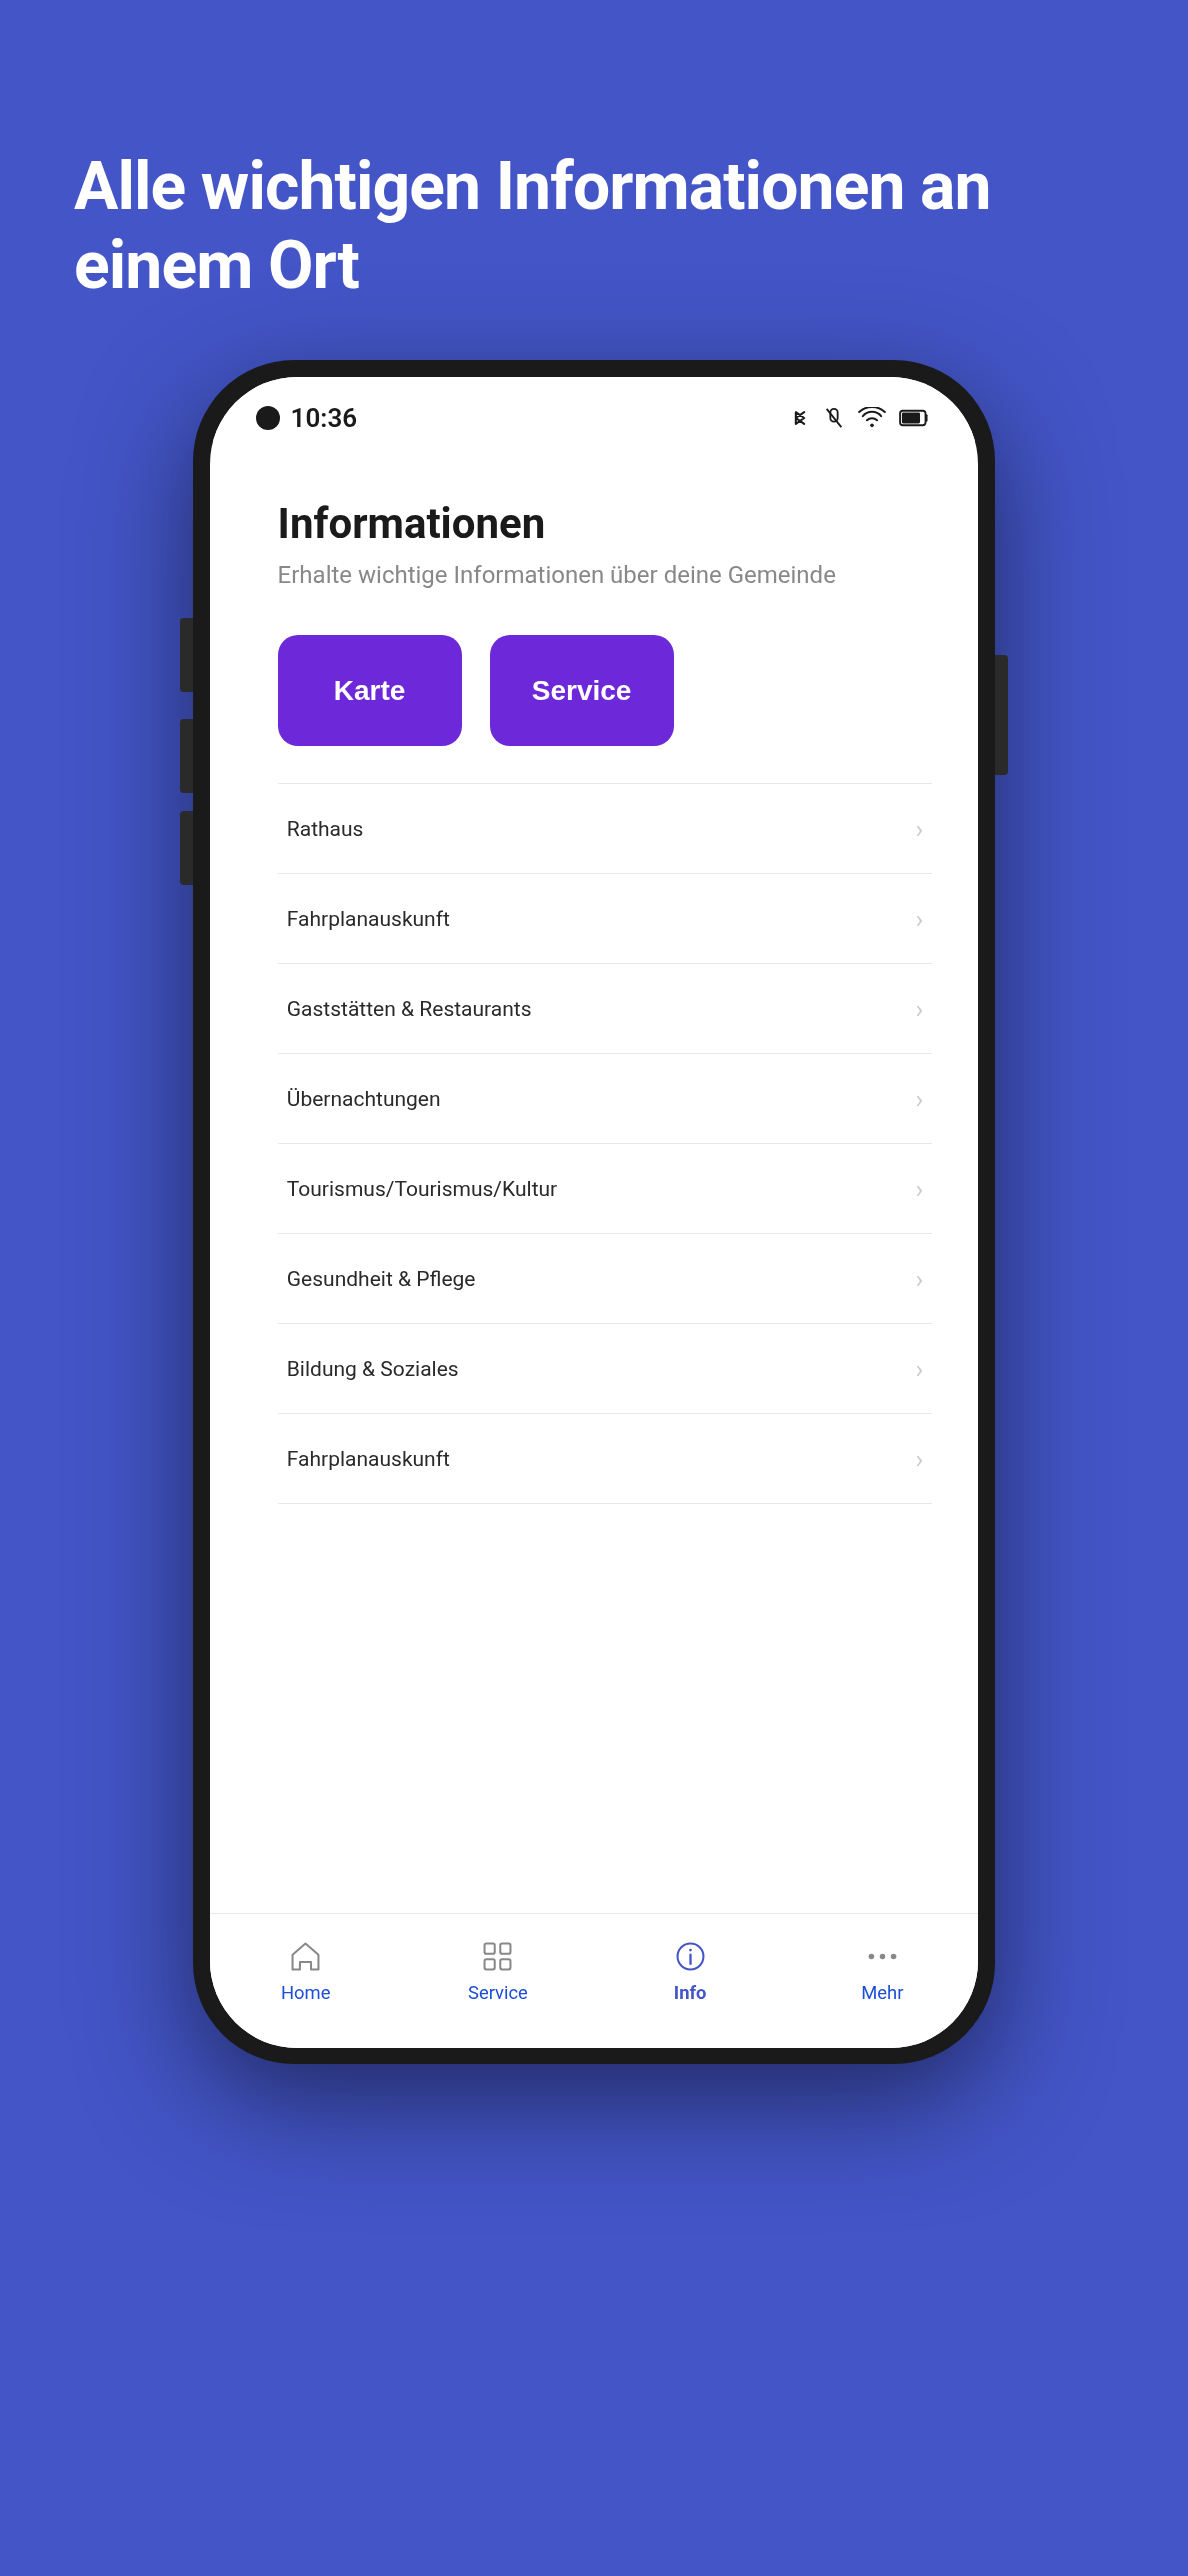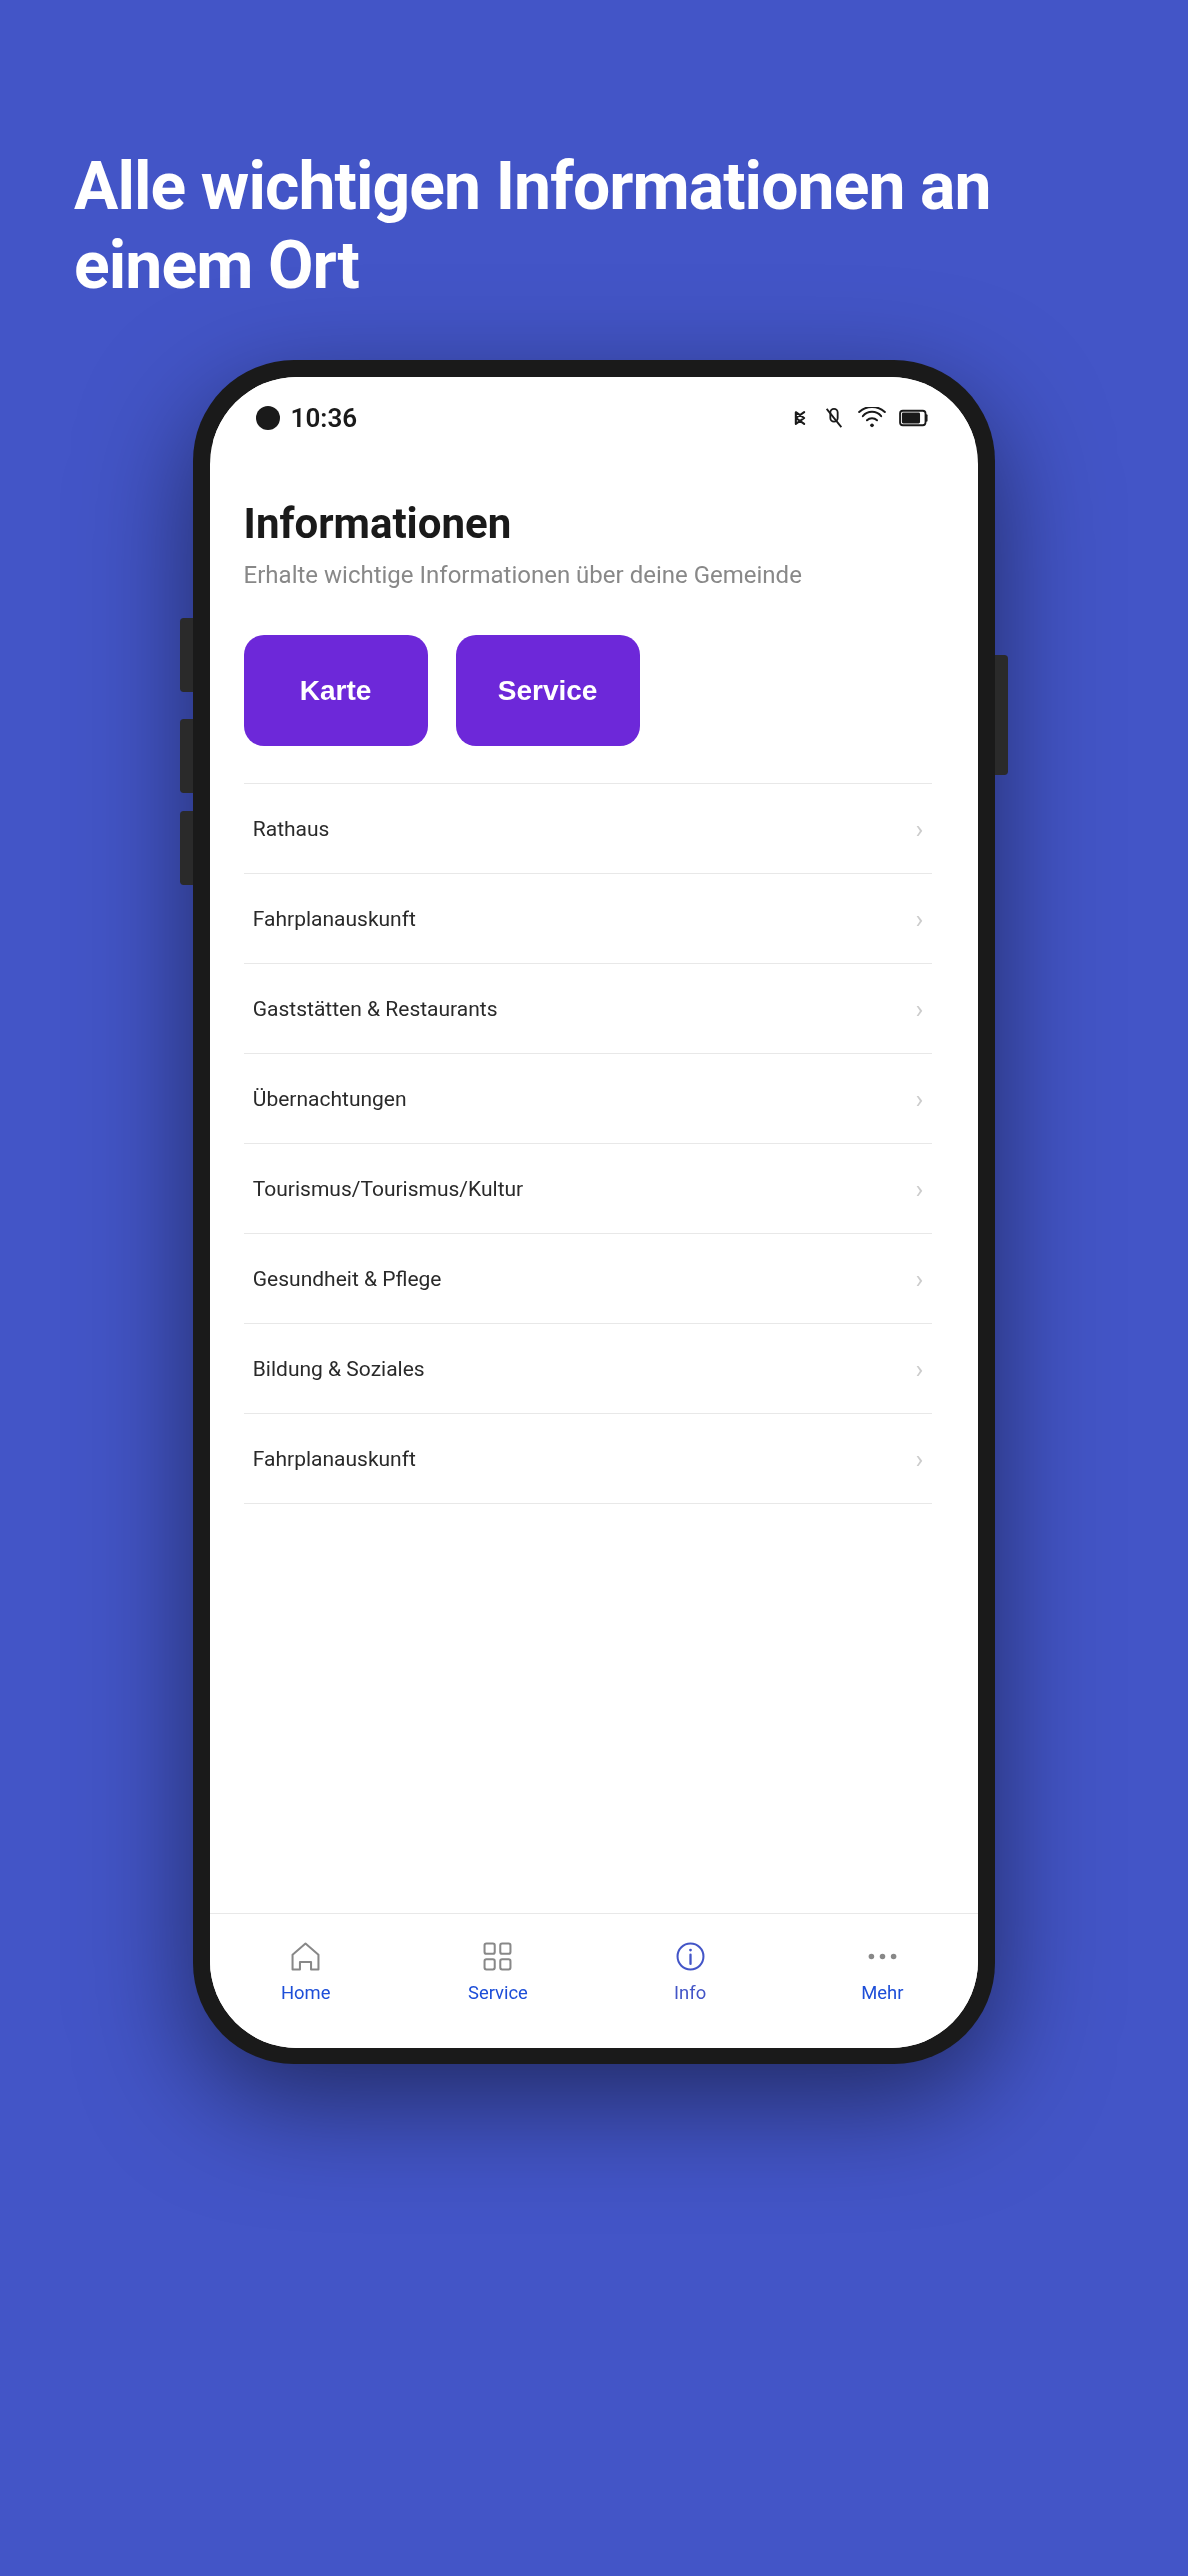--- a/index.html
+++ b/index.html
@@ -129,21 +129,21 @@
     .status-icons {
       display: flex;
       align-items: center;
       gap: 13px;
     }
 
     
     .app-content {
       flex: 1;
       overflow: hidden;
-      padding: 28px 46px 0 34px;
+      padding: 28px 46px 0 68px;
       display: flex;
       flex-direction: column;
     }
 
     .page-title {
       font-size: 42px;
       font-weight: 700;
       color: #1a1a1a;
       margin-bottom: 13px;
     }
@@ -224,20 +224,21 @@
       padding: 7.4px 0;
     }
 
     .nav-label {
       font-size: 18.4px;
       color: #1d4ed8;
     }
 
     .nav-label.active {
       color: #4355c7;
+      font-weight: bold;
     }
 
     
     .nav-svg {
       width: 37px;
       height: 37px;
     }
   </style>
 </head>
 <body>

